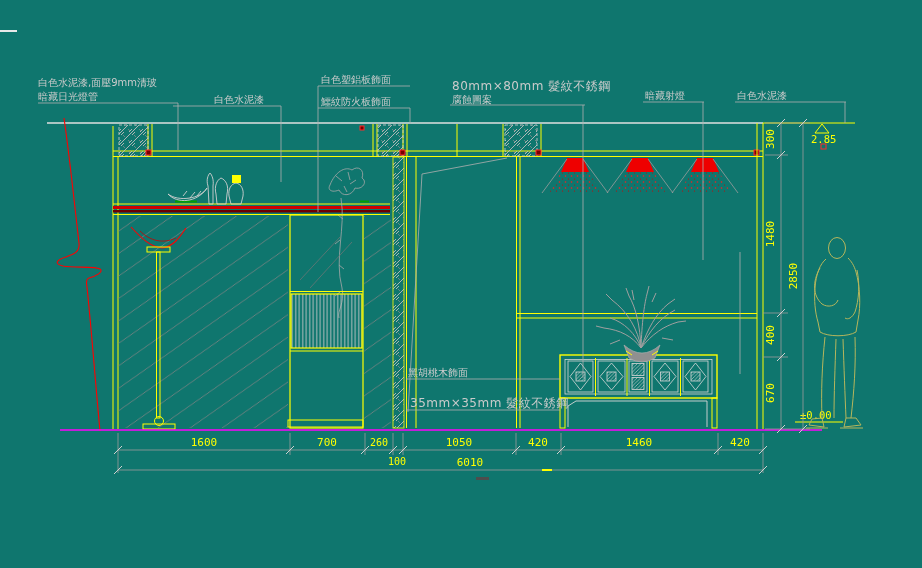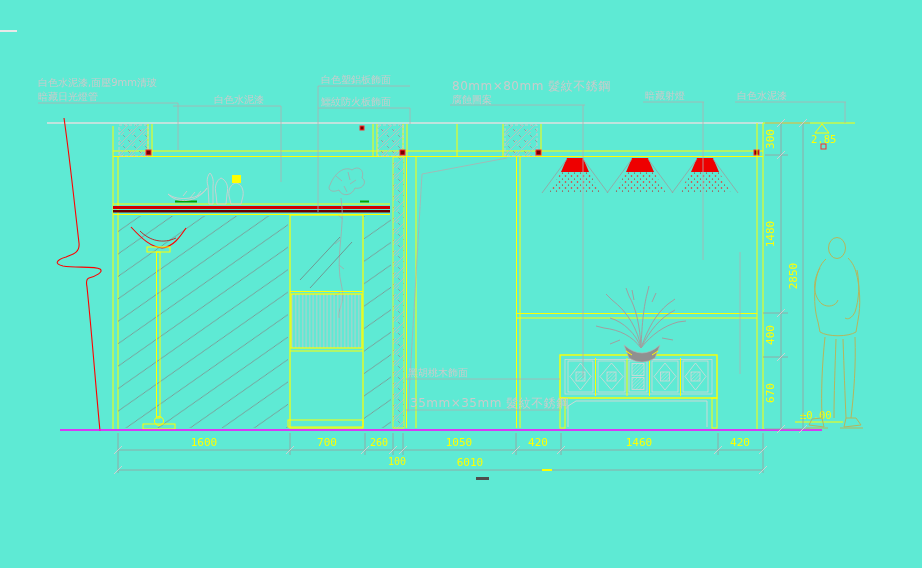--- a/index.html
+++ b/index.html
@@ -1,16 +1,16 @@
 <!DOCTYPE html>
 <html><head>
 <meta charset="utf-8">
 <style>
   html,body{margin:0;padding:0;background:#000;}
-  #stage{position:relative;width:922px;height:568px;background:#5eead4;overflow:hidden;
+  #stage{position:relative;width:922px;height:568px;background:#0f766e;overflow:hidden;
          font-family:"DejaVu Sans",sans-serif;}
   svg{position:absolute;left:0;top:0;}
   text{user-select:none;}
   .lbl{fill:#cbcbcb;font-size:10px;font-family:"DejaVu Sans",sans-serif;}
   .lbl-big{fill:#cbcbcb;font-size:12px;letter-spacing:0.5px;font-family:"DejaVu Sans",sans-serif;}
   .dim{fill:#ffff00;font-size:11px;font-family:"DejaVu Sans Mono",monospace;}
   .dim-sm{fill:#ffff00;font-size:10px;font-family:"DejaVu Sans Mono",monospace;}
   .lvl{fill:#ffff00;font-size:10.5px;font-family:"DejaVu Sans Mono",monospace;}
 </style>
 </head>

